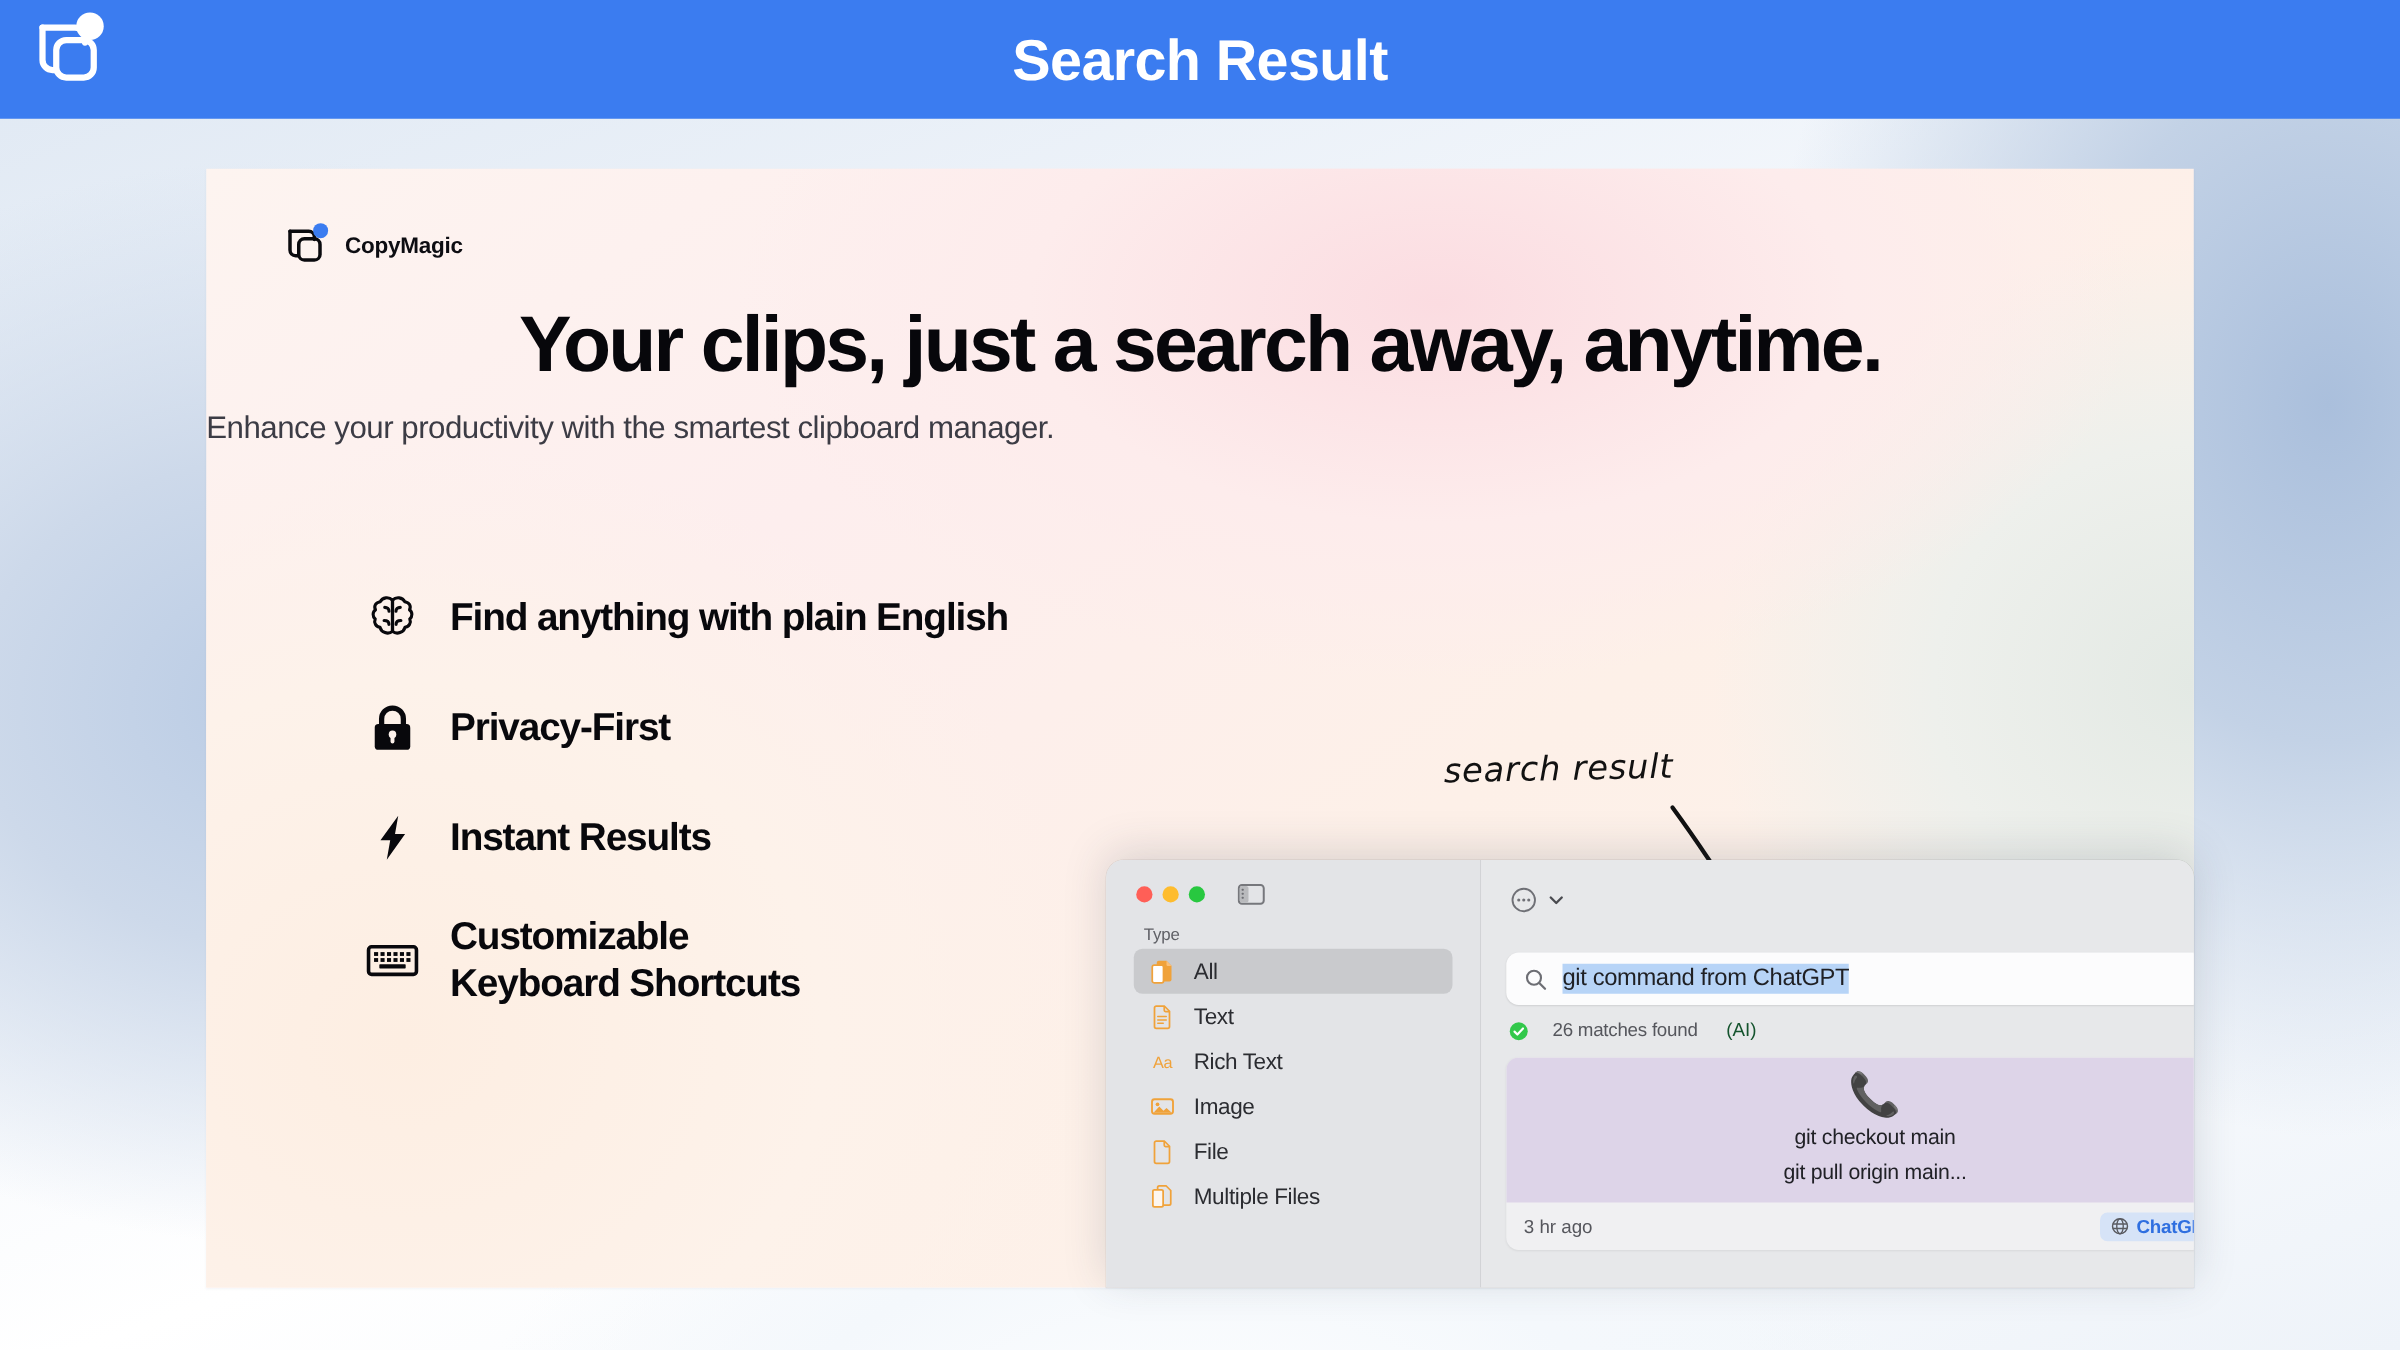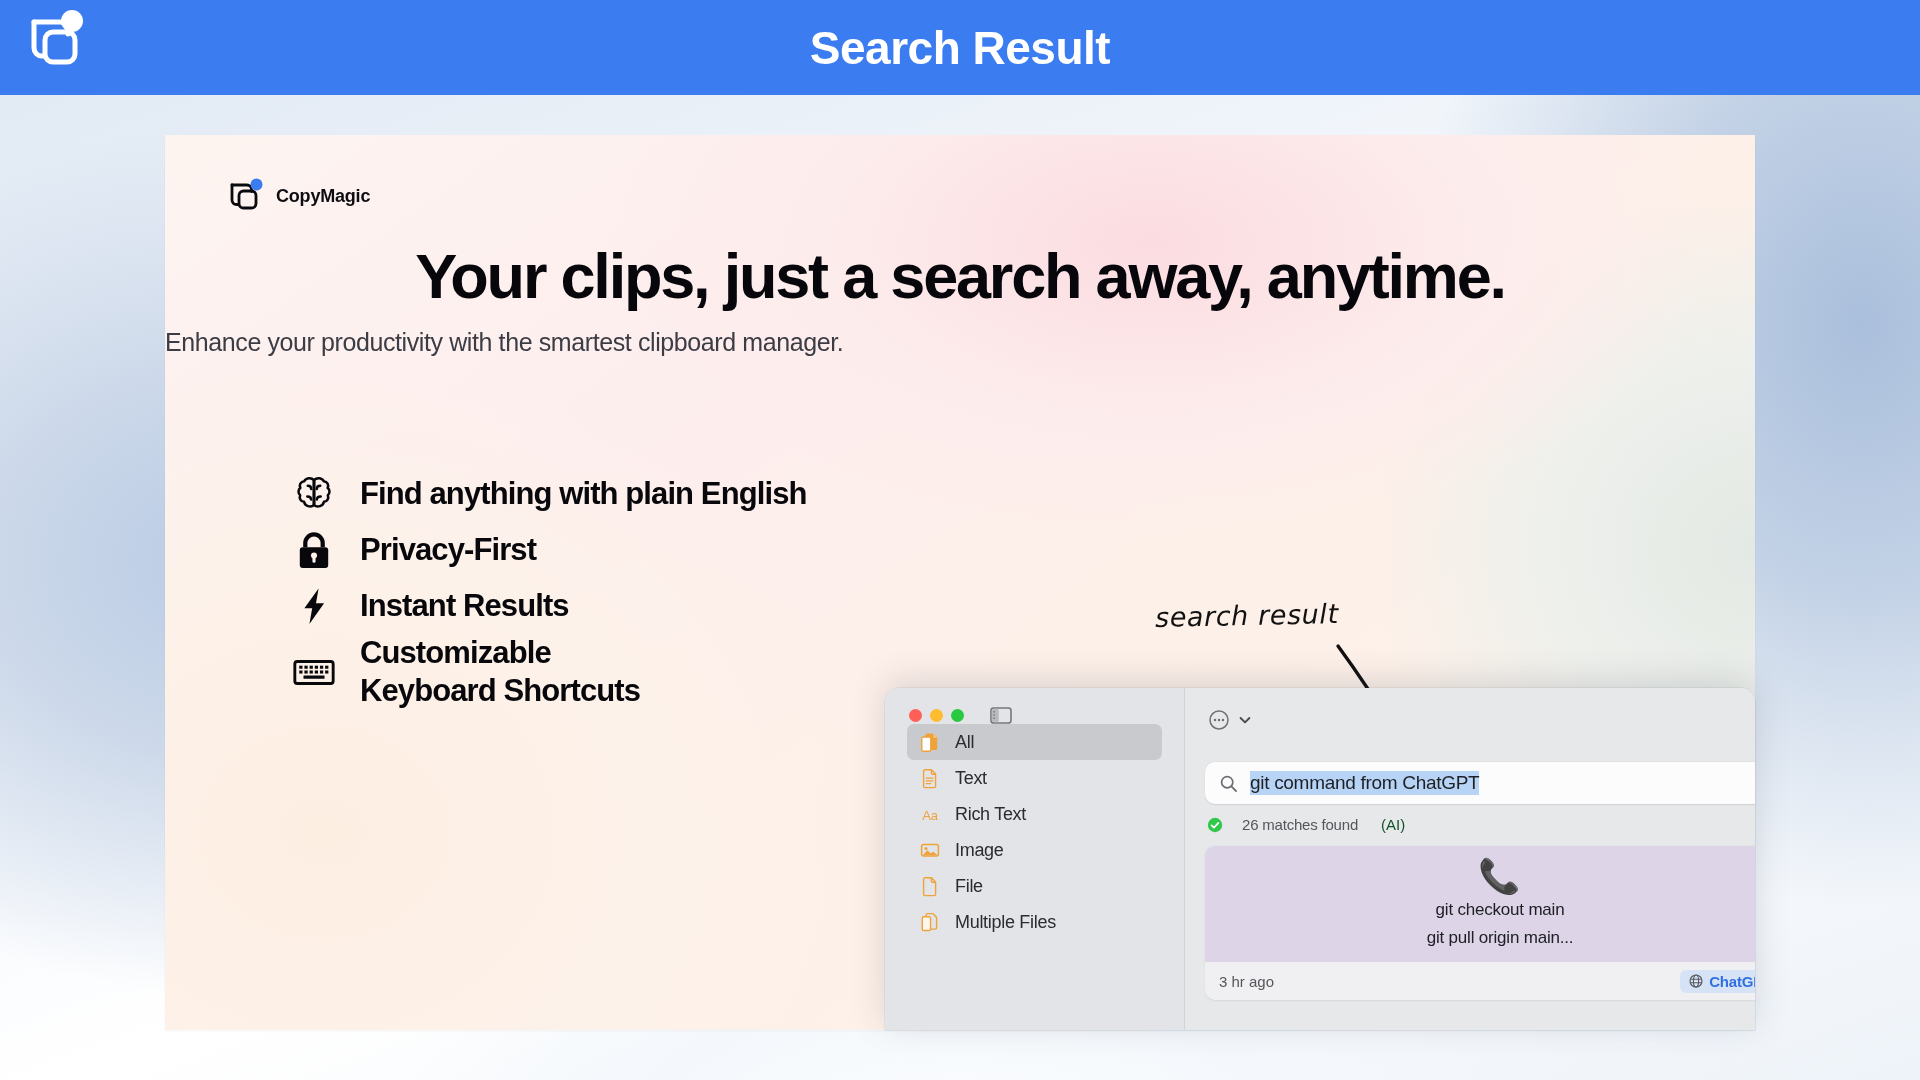--- a/index.html
+++ b/index.html
@@ -71,21 +71,21 @@
   .subheadline {
     position: absolute; left: 165px; top: 328px;
     width: 1590px; text-align: left;
     font-size: 25px; font-weight: 400; color: #3c3c45;
     letter-spacing: -0.4px;
   }
 
   
   .features {
     position: absolute; left: 290px; top: 466px;
-    display: flex; flex-direction: column; 
+    display: flex; flex-direction: column; gap: 32px;
   }
   .feature {
     display: flex; align-items: center; gap: 22px;
     min-height: 56px;
   }
   .feature-icon {
     width: 48px; height: 48px;
     display: flex; align-items: center; justify-content: center;
     flex: 0 0 48px;
   }
@@ -347,20 +347,21 @@
           <rect x="1.8" y="1.8" width="7" height="13.4" rx="2" fill="#b9babd"></rect>
           <g fill="#6e6f74">
             <rect x="3.4" y="4" width="1.5" height="1.5" rx="0.4"></rect>
             <rect x="3.4" y="7.2" width="1.5" height="1.5" rx="0.4"></rect>
             <rect x="3.4" y="10.4" width="1.5" height="1.5" rx="0.4"></rect>
           </g>
         </svg>
       </span>
     </div>
 
+    <div class="type-label">Type</div>
 
     <div class="type-list">
 
       <div class="type-item selected">
         <span class="type-icon">
           <svg viewBox="0 0 22 22" width="22" height="22" aria-hidden="true">
             <path d="M8 2.5 h6.2 l4 4 v11 a1.6 1.6 0 0 1-1.6 1.6 H8 a1.6 1.6 0 0 1-1.6-1.6 V4.1 A1.6 1.6 0 0 1 8 2.5 Z" fill="#f0a23a"></path>
             <path d="M14.2 2.5 v3.2 a1 1 0 0 0 1 1 h3" fill="#fbc07a"></path>
             <path d="M4.3 6 h6 a1.5 1.5 0 0 1 1.5 1.5 v11.2 a1.5 1.5 0 0 1-1.5 1.5 h-6 a1.5 1.5 0 0 1-1.5-1.5 V7.5 A1.5 1.5 0 0 1 4.3 6 Z" fill="#ffffff" stroke="#f0a23a" stroke-width="1.4"></path>
           </svg>

